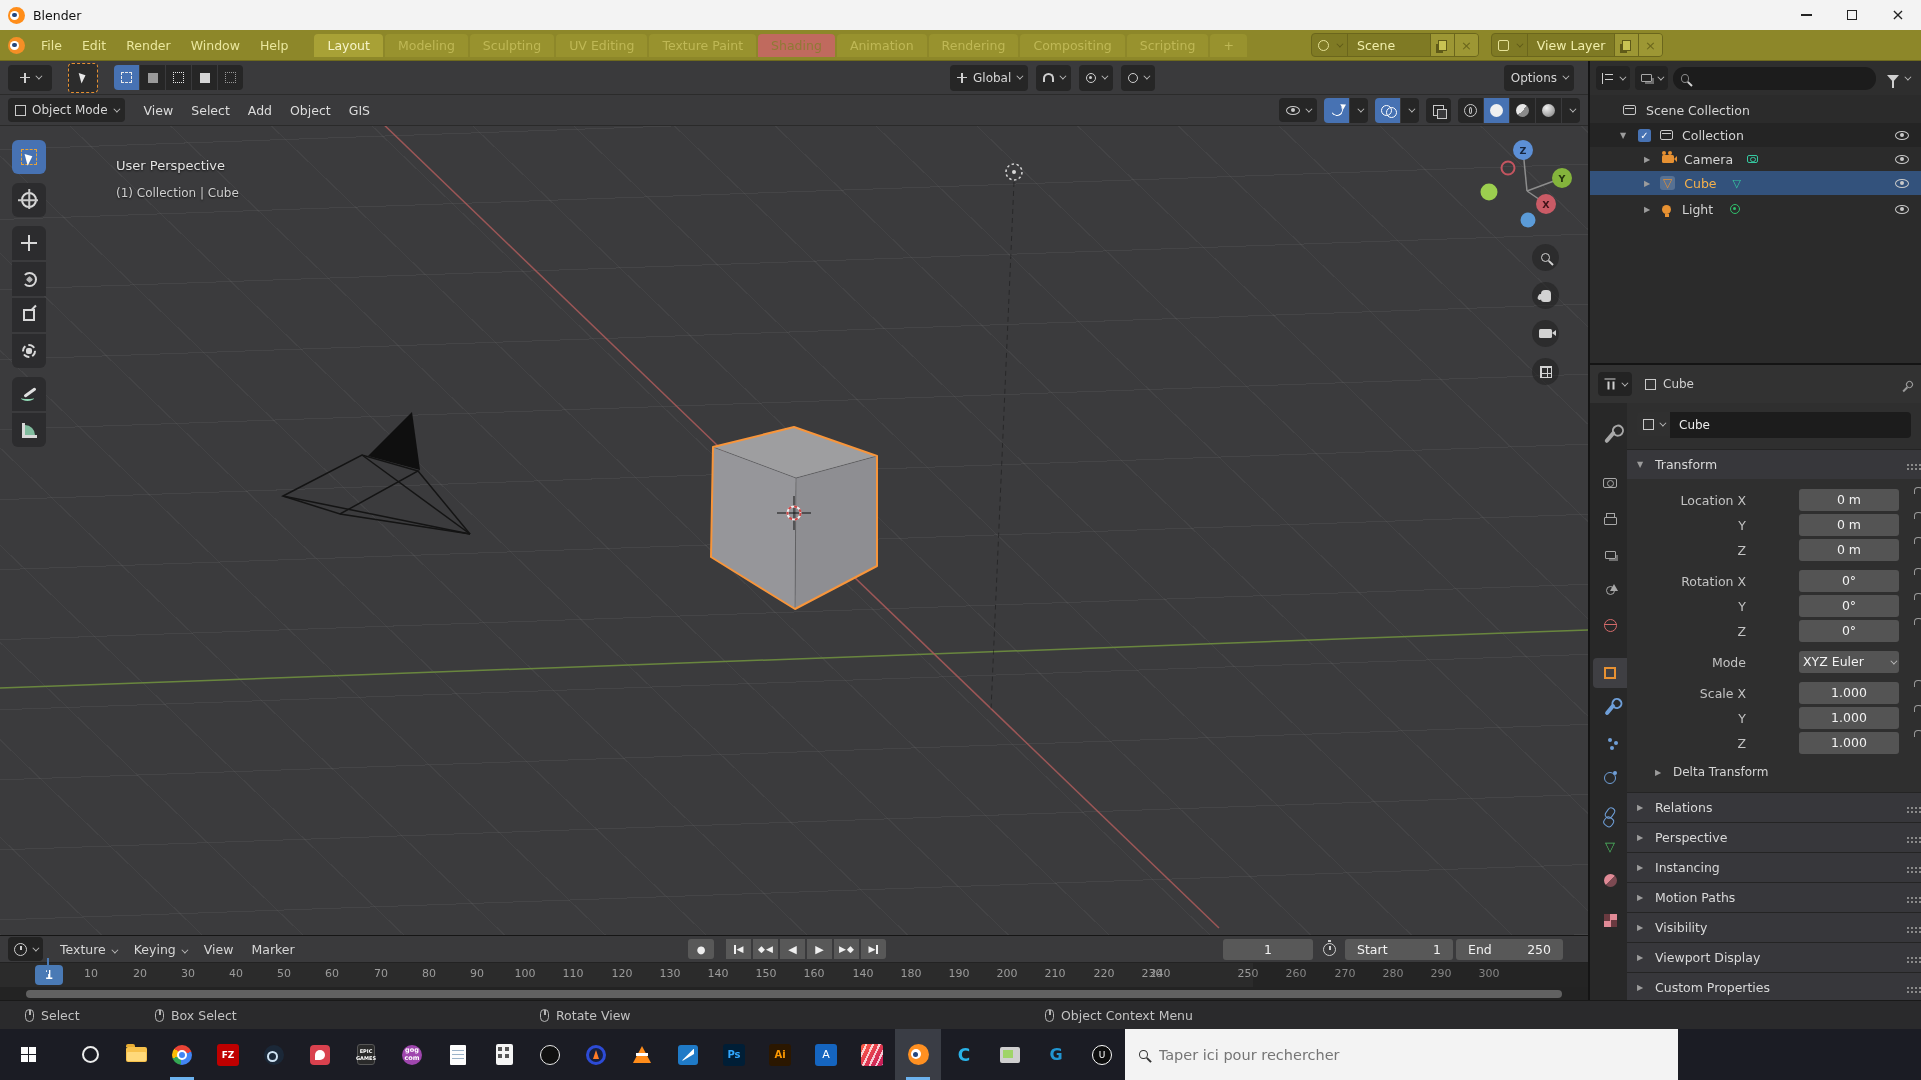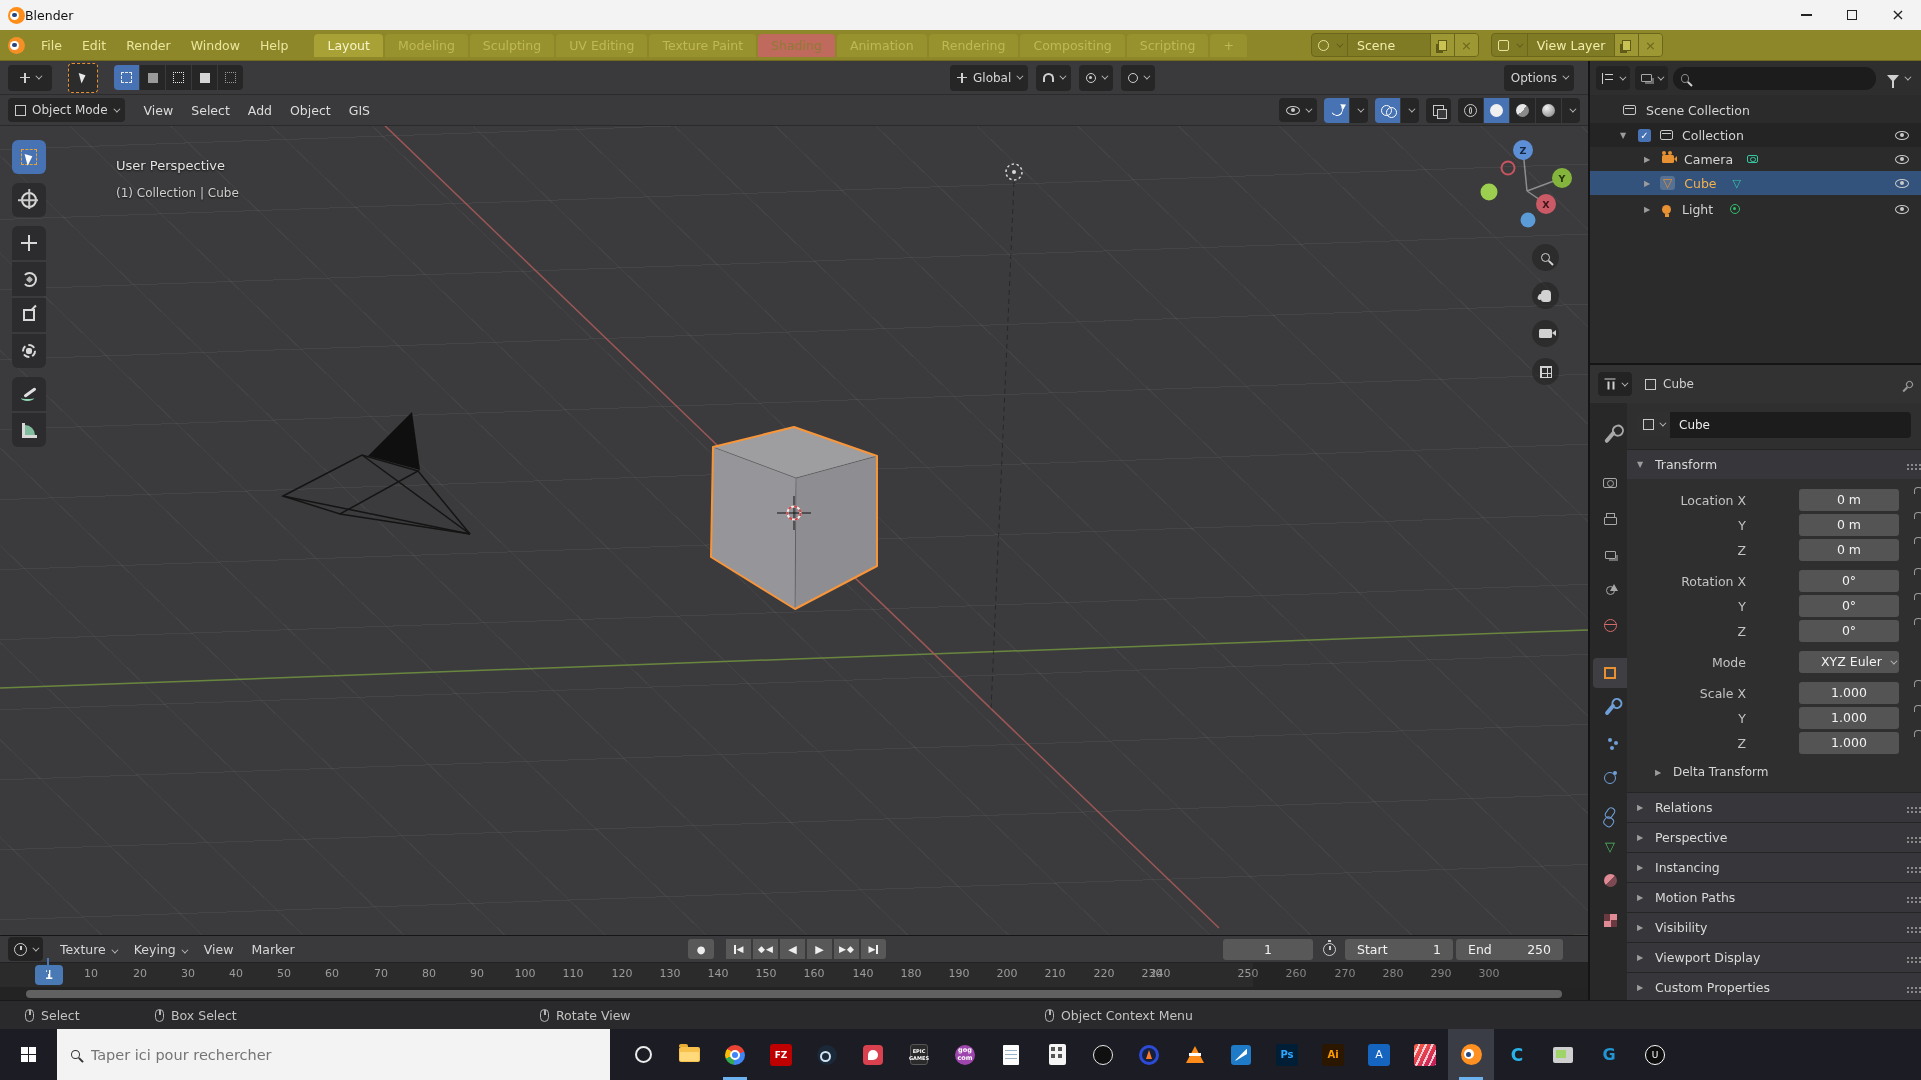--- a/index.html
+++ b/index.html
@@ -6,21 +6,21 @@
 html,body{width:1921px;height:1080px;overflow:hidden}
 body{position:relative;font-family:"DejaVu Sans",sans-serif;font-size:12px;color:#d8d8d8;background:#2b2b2b}
 .chev{width:7px;height:7px;border-right:1.6px solid #bcbcbc;border-bottom:1.6px solid #bcbcbc;transform:rotate(45deg) translateY(-2px);display:inline-block;margin-left:5px}
 .chev.olv{border-color:#5f5a18}
 .chev.sm{width:5px;height:5px}
 
 #titlebar{position:absolute;left:0;top:0;width:1921px;height:30px;background:#f3f3f3;display:flex;align-items:center;color:#111}
 .blogo{width:17px;height:17px;border-radius:50%;background:#ff8d19;position:relative;flex:none}
 .blogo::before{content:'';position:absolute;width:9px;height:9px;background:#fff;border-radius:50%;left:2px;top:4px}
 .blogo::after{content:'';position:absolute;width:4.5px;height:4.5px;background:#24477f;border-radius:50%;left:4.2px;top:6.2px}
-#titlebar .t-label{font-size:12.5px}
+#titlebar .t-label{margin-left:8px;font-size:12.5px}
 .win-btn{width:46px;height:30px;display:flex;align-items:center;justify-content:center;color:#222}
 .wb-min{width:11px;height:1.5px;background:#222}
 .wb-max{width:10px;height:10px;border:1.3px solid #222}
 .wb-close{font-size:16px;line-height:1}
 
 #topbar{position:absolute;left:0;top:30px;width:1921px;height:31px;background:#8d8729;display:flex;align-items:center;padding:0 8px;border-bottom:1px solid #6f6a1e}
 .blogo.olv{filter:saturate(.9)}
 .menu-item{padding:3px 10px;color:#eae79d;font-size:12.5px;border-radius:3px}
 .ws-tabs{display:flex;margin-left:16px;gap:2px}
 .ws-tab{padding:4px 13px;font-size:12.5px;color:#bfb855;background:#98922e;border-radius:4px 4px 0 0}
@@ -167,21 +167,21 @@
 .ic-meshdata{color:#4fbf63;font-size:13px;line-height:1}
 .ic-material{width:13px;height:13px;border-radius:50%;background:linear-gradient(135deg,#e08a96 50%,#7c4a52 50%)}
 .ic-texture{width:13px;height:13px;background:conic-gradient(#e08a96 0 25%,#6a3a40 0 50%,#e08a96 0 75%,#6a3a40 0)}
 #prop-content{position:absolute;left:37px;top:0;right:0;bottom:0}
 #prop-bcrumb{height:38px;display:flex;align-items:center;padding:0 8px;gap:7px;background:#323232}
 .pin{width:7px;height:7px;border:1.5px solid #9a9a9a;border-radius:50%;position:relative;transform:rotate(45deg)}
 .pin::after{content:'';position:absolute;left:2px;top:6px;width:1.5px;height:6px;background:#9a9a9a}
 .prow{position:absolute;height:24px;display:fl ex}
 .plabel{position:absolute;right:175px;width:120px;text-align:right;color:#c3c3c3;font-size:12.5px;line-height:24px}
 .pfield{position:absolute;left:172px;width:100px;height:22px;background:#545454;border-radius:3px;color:#f2f2f2;text-align:center;line-height:22px;font-size:12.5px}
-.pfield.drop{text-align:left;padding-left:22px;display:flex;align-items:center}
+.pfield.drop{text-align:left;padding-left:4px;display:flex;align-items:center}
 .lockpos{position:absolute;left:283px;top:4px}
 .lock{width:10px;height:8px;background:#9a9a9a;border-radius:1.5px;position:relative}
 .lock::after{content:'';position:absolute;width:7px;height:6px;border:1.6px solid #9a9a9a;border-bottom:none;border-radius:4px 4px 0 0;left:4px;top:-6px}
 .sect{position:absolute;left:0;right:0;height:30px;background:#37373b;border-top:1px solid #242424;display:flex;align-items:center;padding:0 10px;color:#d9d9d9;font-size:12.5px;gap:8px}
 .grip{position:absolute;right:12px;width:2px;height:2px;background:#8a8a8a;box-shadow:4px 0 #8a8a8a,8px 0 #8a8a8a,12px 0 #8a8a8a,16px 0 #8a8a8a,0 4px #8a8a8a,4px 4px #8a8a8a,8px 4px #8a8a8a,12px 4px #8a8a8a,16px 4px #8a8a8a}
 
 #timeline{position:absolute;left:0;top:935px;width:1588px;height:65px;background:#2c2c2c;border-top:1px solid #161616}
 #tl-header{height:27px;background:#3a3a3c;display:flex;align-items:center;padding:0 8px;border-bottom:1px solid #222}
 .ic-clock{width:13px;height:13px;border:1.6px solid #cfcfcf;border-radius:50%;position:relative}
 .ic-clock::after{content:'';position:absolute;left:5px;top:2px;width:1.6px;height:4.5px;background:#cfcfcf;box-shadow:1.5px 3px 0 -1px #cfcfcf}
@@ -881,24 +881,20 @@
 
 <div id="taskbar">
   <div id="start-btn">
     <span class="winflag">
         <span></span>
         <span></span>
         <span></span>
         <span></span>
       </span>
   </div>
-  <div id="search-box">
-    <span class="ic-mag-dark"></span>
-    <input placeholder="Taper ici pour rechercher" style="">
-  </div>
   <div id="task-icons">
     <div class="ticon">
         <span class="cortana-ring"></span>
       </div>
     <div class="ticon">
         <span class="folder"></span>
       </div>
     <div class="ticon running">
         <span class="chrome"></span>
       </div>
@@ -962,13 +958,17 @@
     <div class="ticon">
         <span class="winapp"></span>
       </div>
     <div class="ticon">
         <span class="g20 gapp">G</span>
       </div>
     <div class="ticon">
         <span class="unreal">U</span>
       </div>
   </div>
+  <div id="search-box">
+    <span class="ic-mag-dark"></span>
+    <input placeholder="Taper ici pour rechercher" style="">
+  </div>
 </div>
 
 </body></html>

